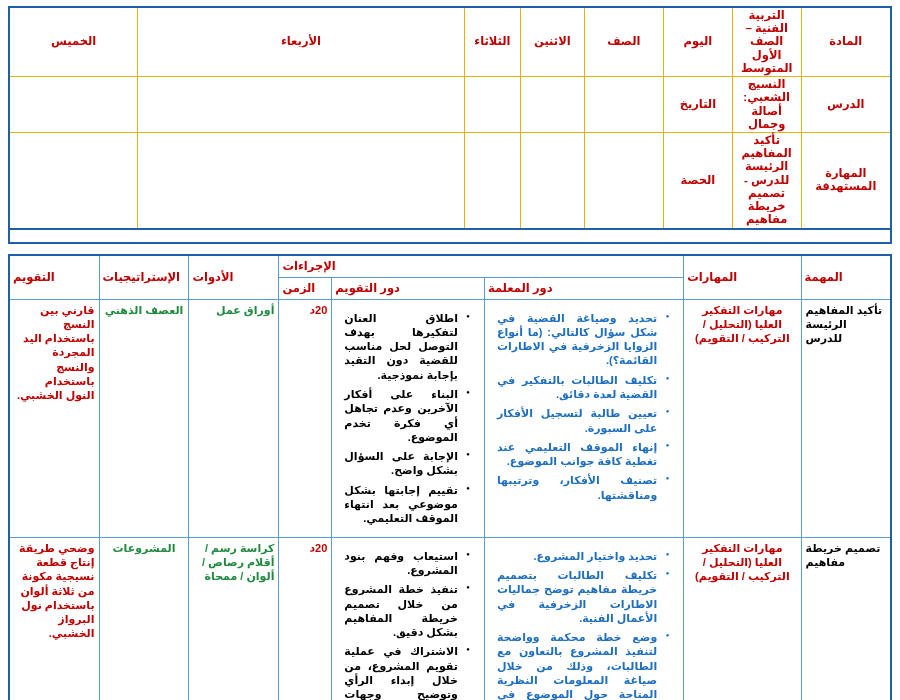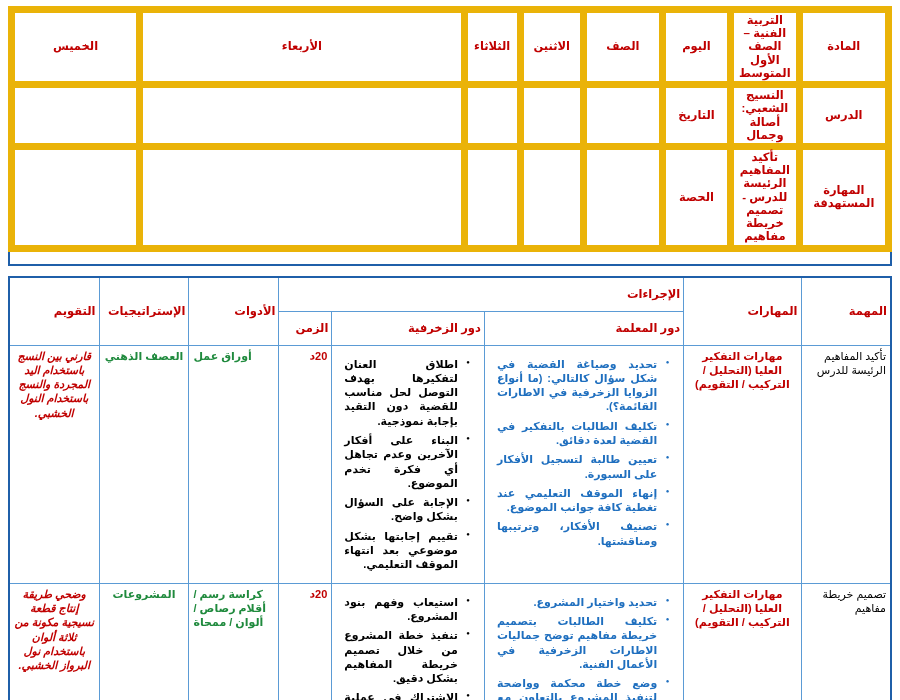--- a/index.html
+++ b/index.html
@@ -26,21 +26,21 @@
     table-layout: fixed;
     width: 100%;
     direction: rtl;
   }
 
   
   .head-table {
     border: 2px solid #1f5fa9;
   }
   .head-table td {
-    border: 7px solid #eab308;
+    border: 1px solid #eab308;
     padding: 1px 3px;
     height: 22px;
     vertical-align: middle;
     text-align: center;
     font-size: 11.5px;
     font-weight: bold;
     line-height: 1.15;
   }
   .lbl-red   { color: #c00000; }
   .val-red   { color: #c00000; }
@@ -62,38 +62,38 @@
     margin-top: 10px;
   }
   .main-table td, .main-table th {
     border: 1px solid #5b9bd5;
     vertical-align: top;
     padding: 3px 4px;
     font-size: 11px;
     line-height: 1.3;
   }
   .main-table th {
-    text-align: right;
+    text-align: left;
     vertical-align: middle;
     color: #c00000;
     font-weight: bold;
     font-size: 11.5px;
     height: 17px;
-    padding: 8px 3px;
+    padding: 2px 3px;
   }
   .sub-th {
     font-size: 10.5px;
     height: 15px;
   }
 
   
   .c-task {
-    text-align: right;
+    text-align: left;
     color: #000000;
-    font-weight: normal;
+    font-weight: bold;
     font-size: 11px;
     padding-top: 8px;
   }
   .c-skill {
     text-align: center;
     color: #c00000;
     font-weight: bold;
     font-size: 10.5px;
     padding-top: 8px;
   }
@@ -109,40 +109,38 @@
     font-size: 10.5px;
     padding-top: 6px;
   }
   .c-time {
     color: #c00000;
     font-weight: bold;
     font-size: 11.5px;
     padding-top: 8px;
   }
   .c-tools {
-    text-align: left;
+    text-align: right;
     color: #1f8a3d;
     font-weight: bold;
     font-size: 11px;
     padding-top: 8px;
   }
   .c-strategy {
     text-align: center;
     color: #1f8a3d;
     font-weight: bold;
     font-size: 11px;
     padding-top: 8px;
   }
   .c-assess {
-    text-align: center;
-    color: #c00000;
-    font-weight: bold;
-    font-size: 11px;
-    padding-top: 8px;
-    font-style: italic;
+    color: #c00000;
+    font-weight: bold;
+    font-size: 11px;
+    padding-top: 8px;
   }
 
   ul.bullets {
     margin: 8px;
     padding: 0 14px 0 0;
     list-style: none;
   }
   ul.bullets li {
     position: relative;
     margin: 0 0 5px 0;
@@ -226,21 +224,21 @@
       <tr>
         <th rowspan="2">المهمة</th>
         <th rowspan="2">المهارات</th>
         <th colspan="3">الإجراءات</th>
         <th rowspan="2">الأدوات</th>
         <th rowspan="2">الإستراتيجيات</th>
         <th rowspan="2">التقويم</th>
       </tr>
       <tr>
         <th class="sub-th">دور المعلمة</th>
-        <th class="sub-th">دور الزخرفية</th>
+        <th class="sub-th">دور التقويم</th>
         <th class="sub-th">الزمن</th>
       </tr>
     </thead>
     <tbody>
       <tr style="height:228px">
         <td class="c-task">تأكيد المفاهيم الرئيسة للدرس</td>
         <td class="c-skill">مهارات التفكير العليا (التحليل / التركيب / التقويم)</td>
         <td class="c-teacher">
           <ul class="bullets">
             <li>تحديد وصياغة القضية في شكل سؤال كالتالي: (ما أنواع الزوايا الزخرفية في الاطارات القائمة؟).</li>

